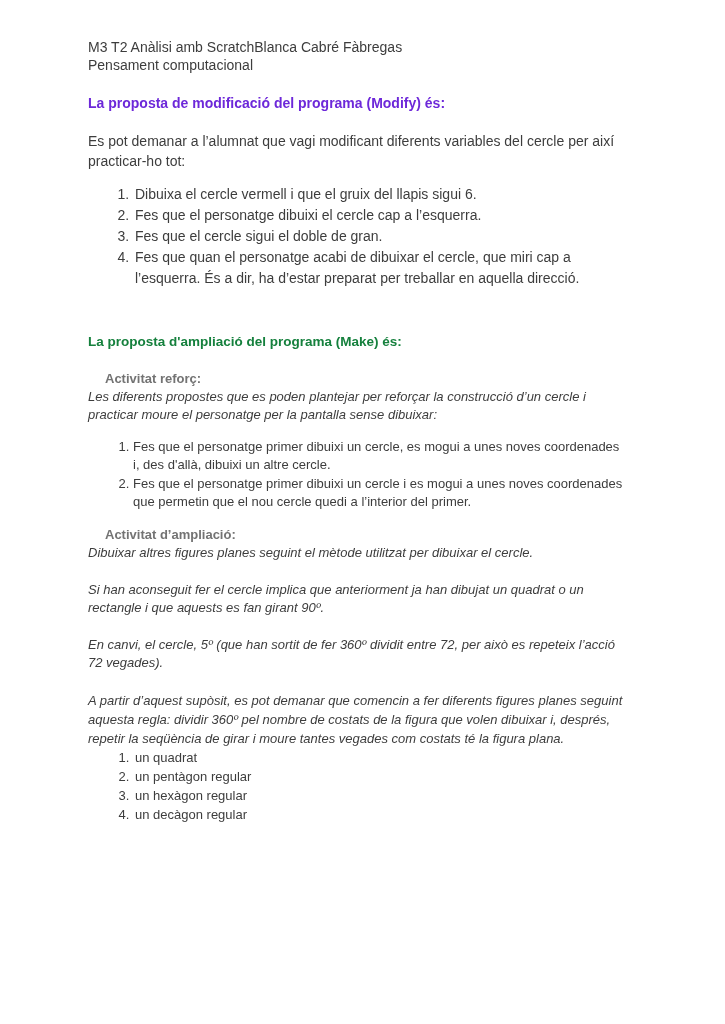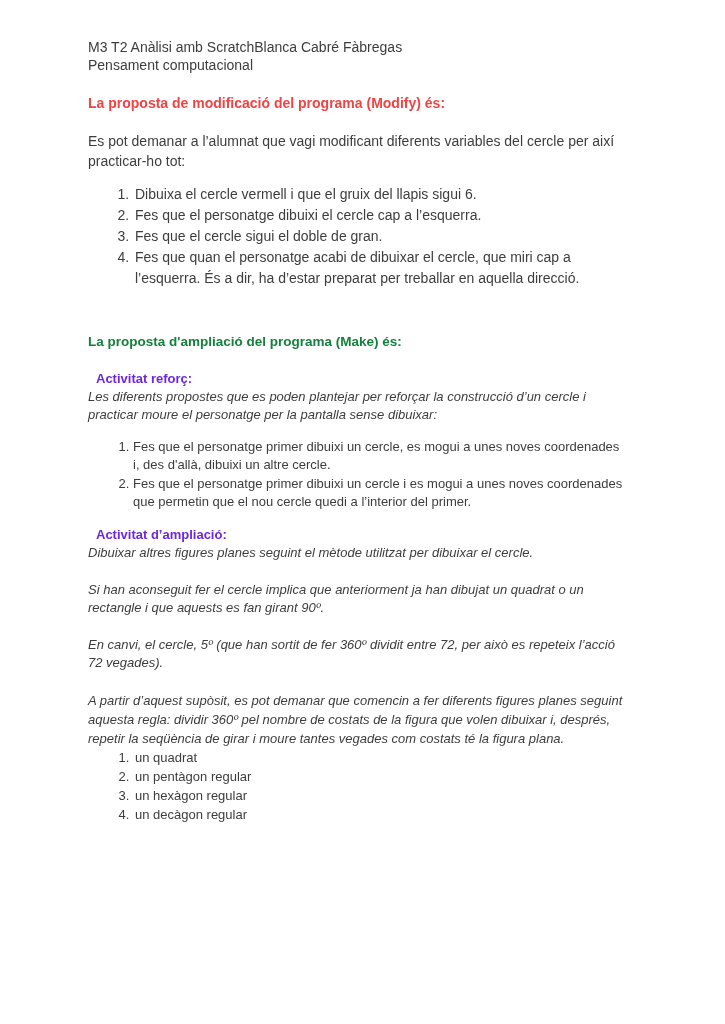--- a/index.html
+++ b/index.html
@@ -27,21 +27,21 @@
     display: flex;
     justify-content: flex-start;
   }
   
   .sec-modify {
     font-size: 14px;
     line-height: 19.5px;
   }
   .sec-modify .heading {
     font-weight: 700;
-    color: #ef4444;
+    color: #6d28d9;
     margin: 20px 0 0 0;
     font-size: 14px;
   }
   .sec-modify .intro {
     margin: 17px 0 0 0;
     line-height: 20px;
   }
   .sec-modify ol {
     margin: 13px 0 0 0;
     padding: 0 0 0 45px;
@@ -56,22 +56,22 @@
     line-height: 18px;
   }
   .sec-make .heading {
     font-weight: 700;
     color: #15803d;
     margin: 44px 0 0 0;
     font-size: 13.5px;
   }
   .sec-make .subheading {
     font-weight: 700;
-    color: #6d28d9;
-    margin: 19px 0 0 8px;
+    color: #737373;
+    margin: 19px 0 0 17px;
   }
   .sec-make .subheading.amp {
     margin-top: 15px;
   }
   .sec-make p {
     margin: 0;
     font-style: italic;
   }
   .sec-make .gap-top {
     margin-top: 19px;

